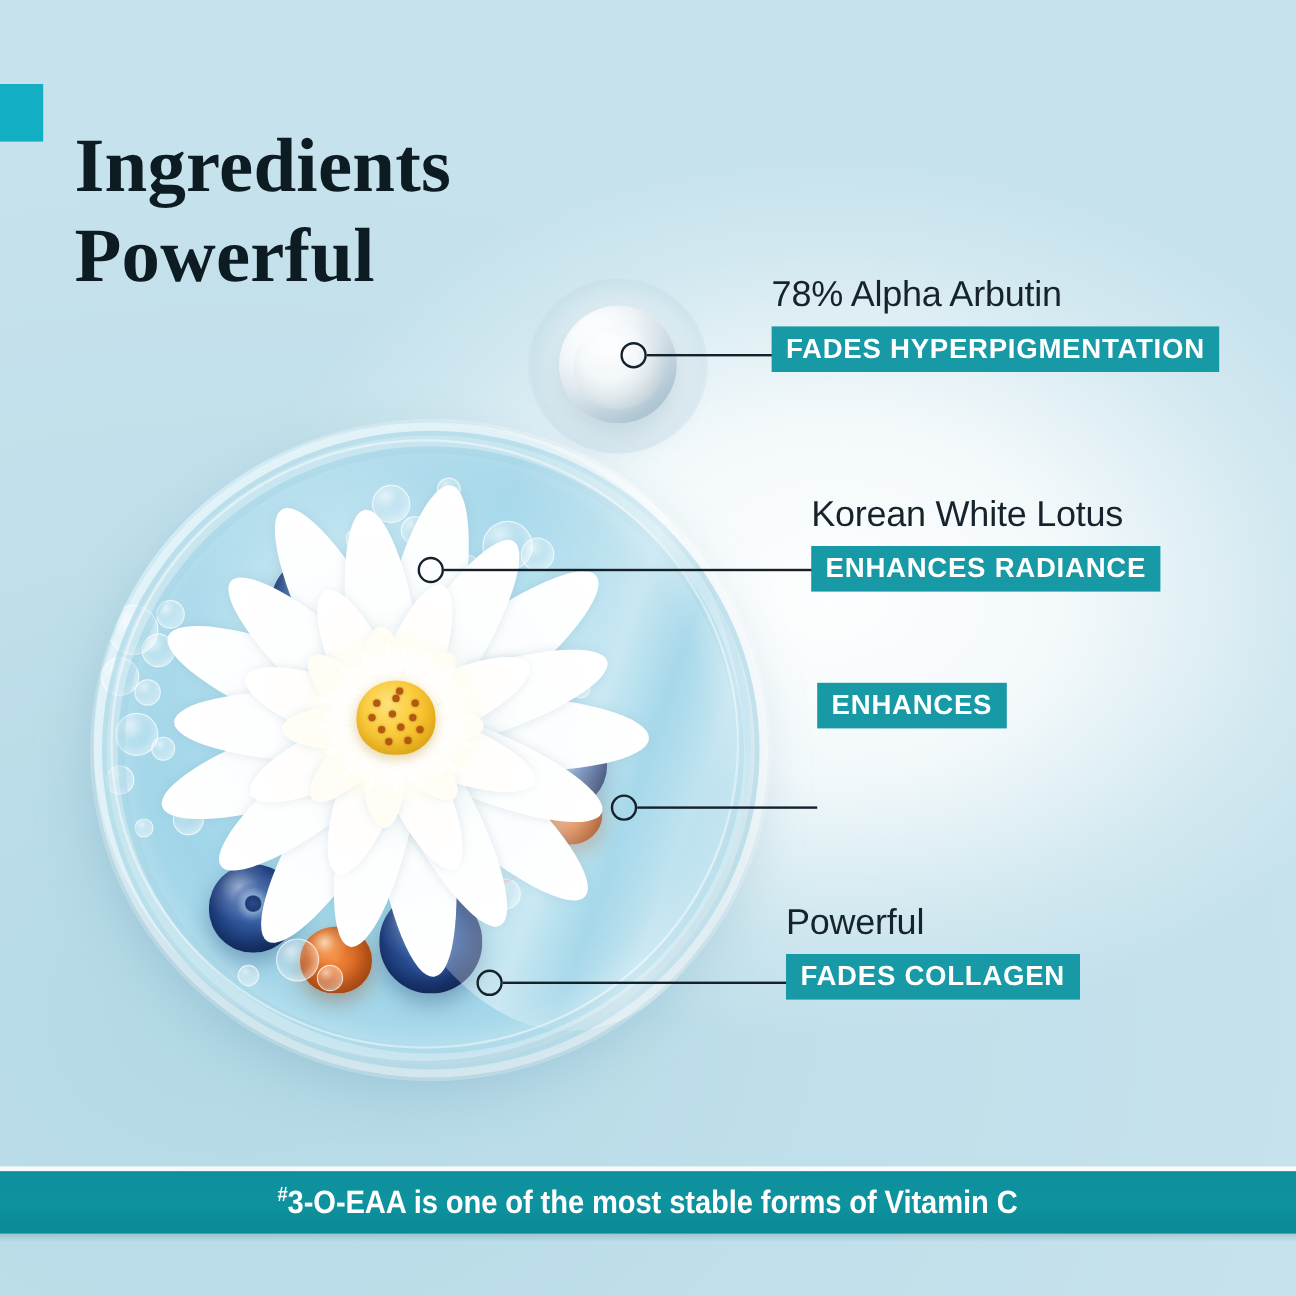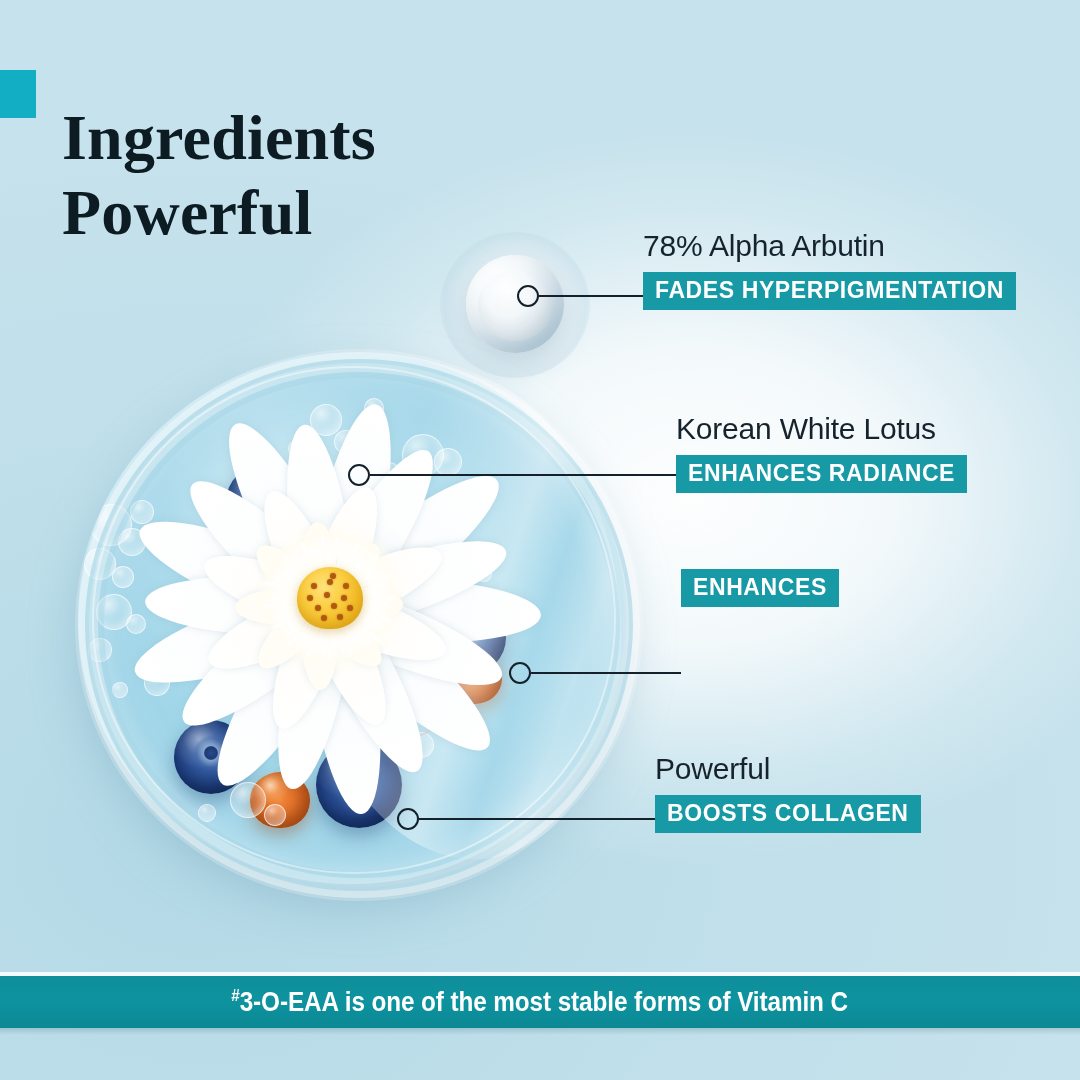--- a/index.html
+++ b/index.html
@@ -412,21 +412,21 @@
       </div>
     </div>
   </div>
 
   <div class="callout">
     <div class="co-marker" style="left:397px;top:808px;"></div>
     <div class="co-line" style="left:419px;top:818px;width:238px;"></div>
     <div class="co-text" style="left:655px;top:751px;">
       <div class="co-title">Powerful</div>
       <div style="margin-top:9px;">
-        <span class="co-badge">BOOSTS COLLAGEN</span>
+        <span class="co-badge">FADES COLLAGEN</span>
       </div>
     </div>
   </div>
 
   <div class="footer-line"></div>
   <div class="footer">
     <div class="footer-text"><span class="sup">#</span><span>3-O-EAA is one of the most stable forms of Vitamin C</span></div>
   </div>
   <div class="footer-shadow"></div>
 

